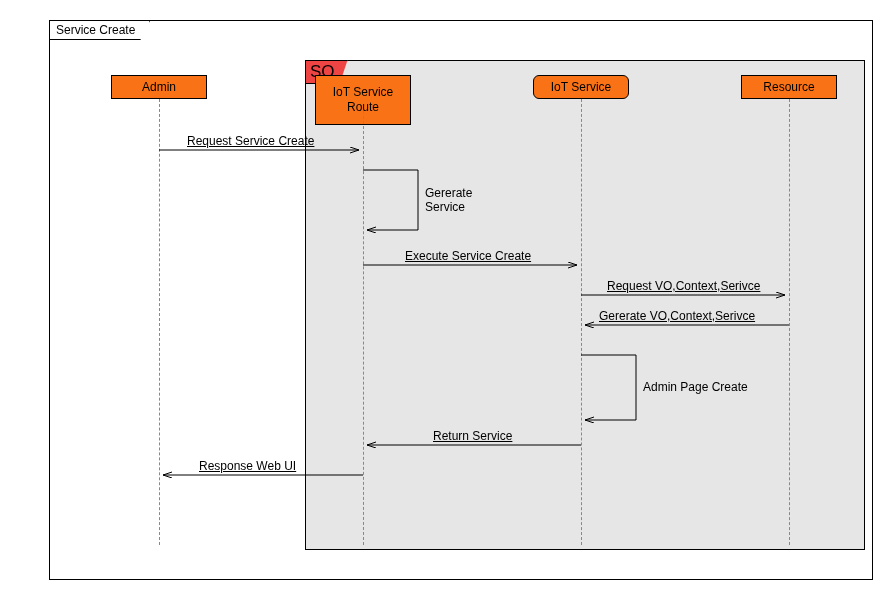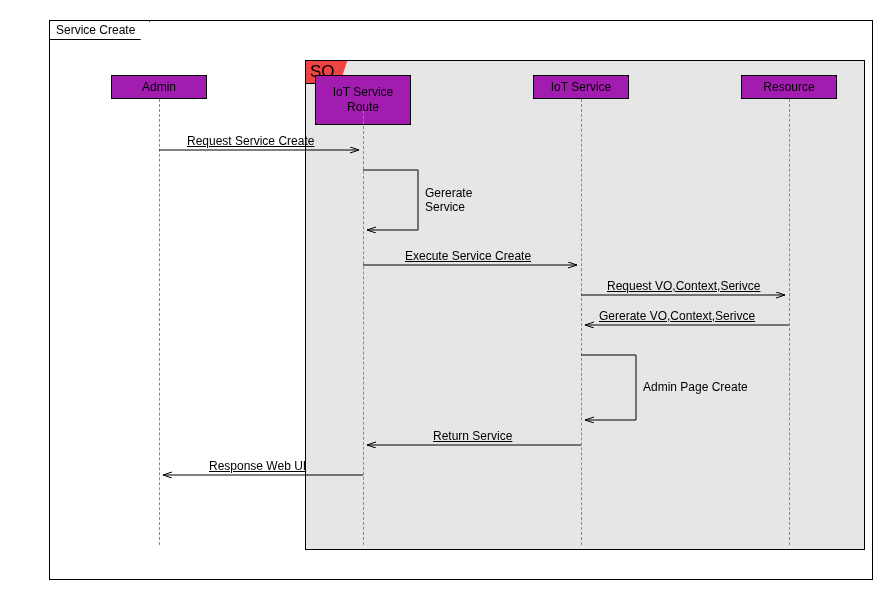--- a/index.html
+++ b/index.html
@@ -46,21 +46,21 @@
     top: -1px;
     left: -1px;
     background: #ef4444;
     border: 1px solid #000;
     padding: 1px 12px 1px 4px;
     font-size: 17px;
     clip-path: polygon(0 0, 100% 0, calc(100% - 8px) 100%, 0 100%);
   }
   .lifeline-head {
     position: absolute;
-    background: #a21caf;
+    background: #f97316;
     border: 1px solid #000;
     text-align: center;
     font-size: 12px;
     box-sizing: border-box;
     display: flex;
     align-items: center;
     justify-content: center;
     line-height: 1.25;
   }
   .lifeline {
@@ -103,21 +103,21 @@
       <span>SO</span>
     </div>
   </div>
 
   <div class="lifeline-head" style="left:80px; top:75px; width:96px; height:24px;">
     <span>Admin</span>
   </div>
   <div class="lifeline-head" style="left:284px; top:75px; width:96px; height:50px;">
     <span>IoT Service Route</span>
   </div>
-  <div class="lifeline-head" style="left:502px; top:75px; width:96px; height:24px;">
+  <div class="lifeline-head" style="left:502px; top:75px; width:96px; height:24px;border-radius:6px;">
     <span>IoT Service</span>
   </div>
   <div class="lifeline-head" style="left:710px; top:75px; width:96px; height:24px;">
     <span>Resource</span>
   </div>
 
   <div class="lifeline" style="left:128px; top:99px; height:446px;"></div>
   <div class="lifeline" style="left:332px; top:111px; height:434px;"></div>
   <div class="lifeline" style="left:550px; top:99px; height:446px;"></div>
   <div class="lifeline" style="left:758px; top:99px; height:446px;"></div>
@@ -153,15 +153,15 @@
   <div class="msg-label" style="left:374px; top:249px;">Execute Service Create</div>
 
   <div class="msg-label" style="left:576px; top:279px;">Request VO,Context,Serivce</div>
 
   <div class="msg-label" style="left:568px; top:309px;">Gererate VO,Context,Serivce</div>
 
   <div class="self-label" style="left:612px; top:380px;">Admin Page Create</div>
 
   <div class="msg-label" style="left:402px; top:429px;">Return Service</div>
 
-  <div class="msg-label" style="left:178px; top:459px;">Response Web UI</div>
+  <div class="msg-label" style="left:168px; top:459px;">Response Web UI</div>
 
 </div>
 
 </body></html>

